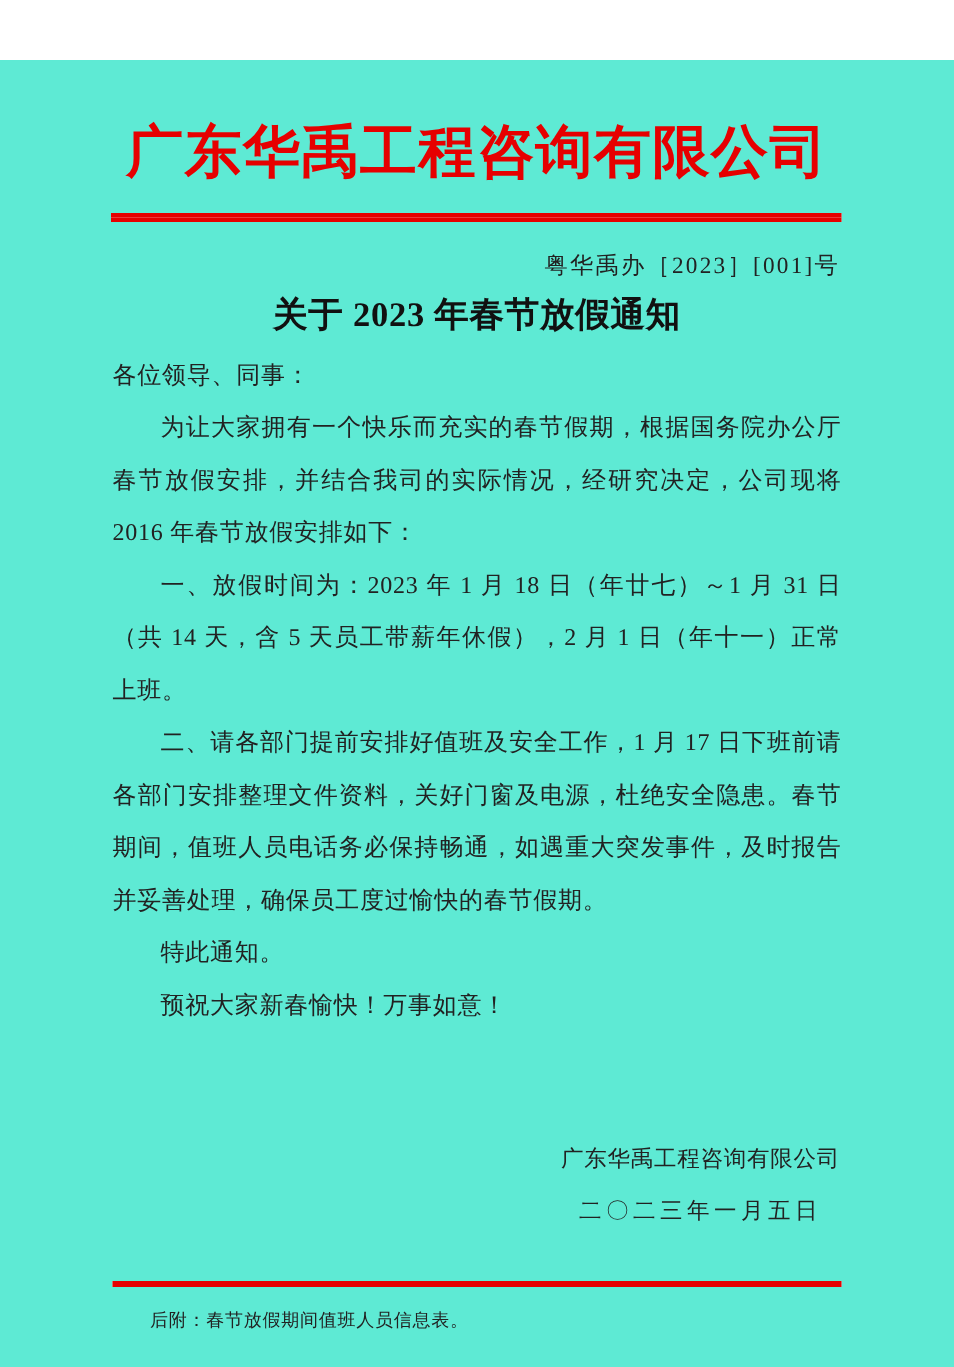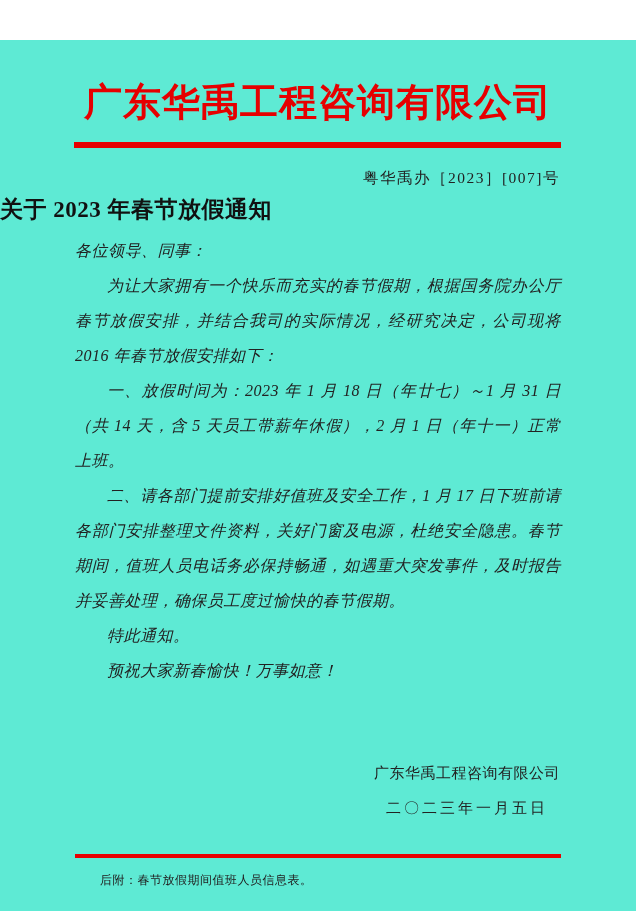--- a/index.html
+++ b/index.html
@@ -49,39 +49,39 @@
     line-height: 24px;
     letter-spacing: 1.5px;
     color: #222222;
   }
   .doc-title {
     position: absolute;
     top: 153px;
     left: 0;
     width: 100%;
     margin: 0;
-    text-align: left;
+    text-align: center;
     font-size: 23px;
     line-height: 34px;
     font-weight: bold;
     color: #111111;
     letter-spacing: 0.5px;
   }
   .body-text {
     position: absolute;
     top: 193px;
     left: 75px;
     width: 486px;
     font-size: 16px;
     line-height: 35px;
     text-align: justify;
     color: #222222;
     letter-spacing: 0.5px;
   }
-  .body-text p { margin: 0; font-style: italic; }
+  .body-text p { margin: 0; }
   .para { text-indent: 2em; }
   .signature-block {
     position: absolute;
     top: 716px;
     right: 76px;
     text-align: center;
     font-size: 15px;
     color: #222222;
   }
   .sig-company {
@@ -114,21 +114,21 @@
 </style>
 </head>
 <body>
 
 <div class="page">
 
   <h1 class="letterhead">广东华禹工程咨询有限公司</h1>
 
   <div class="redline-top"></div>
 
-  <div class="doc-number">粤华禹办［2023］[007]号</div>
+  <div class="doc-number">粤华禹办［2023］[001]号</div>
 
   <h2 class="doc-title">关于 2023 年春节放假通知</h2>
 
   <div class="body-text">
     <p class="salutation">各位领导、同事：</p>
     <p class="para">为让大家拥有一个快乐而充实的春节假期，根据国务院办公厅春节放假安排，并结合我司的实际情况，经研究决定，公司现将 2016 年春节放假安排如下：</p>
     <p class="para">一、放假时间为：2023 年 1 月 18 日（年廿七）～1 月 31 日（共 14 天，含 5 天员工带薪年休假），2 月 1 日（年十一）正常上班。</p>
     <p class="para">二、请各部门提前安排好值班及安全工作，1 月 17 日下班前请各部门安排整理文件资料，关好门窗及电源，杜绝安全隐患。春节期间，值班人员电话务必保持畅通，如遇重大突发事件，及时报告并妥善处理，确保员工度过愉快的春节假期。</p>
     <p class="para">特此通知。</p>
     <p class="para">预祝大家新春愉快！万事如意！</p>

